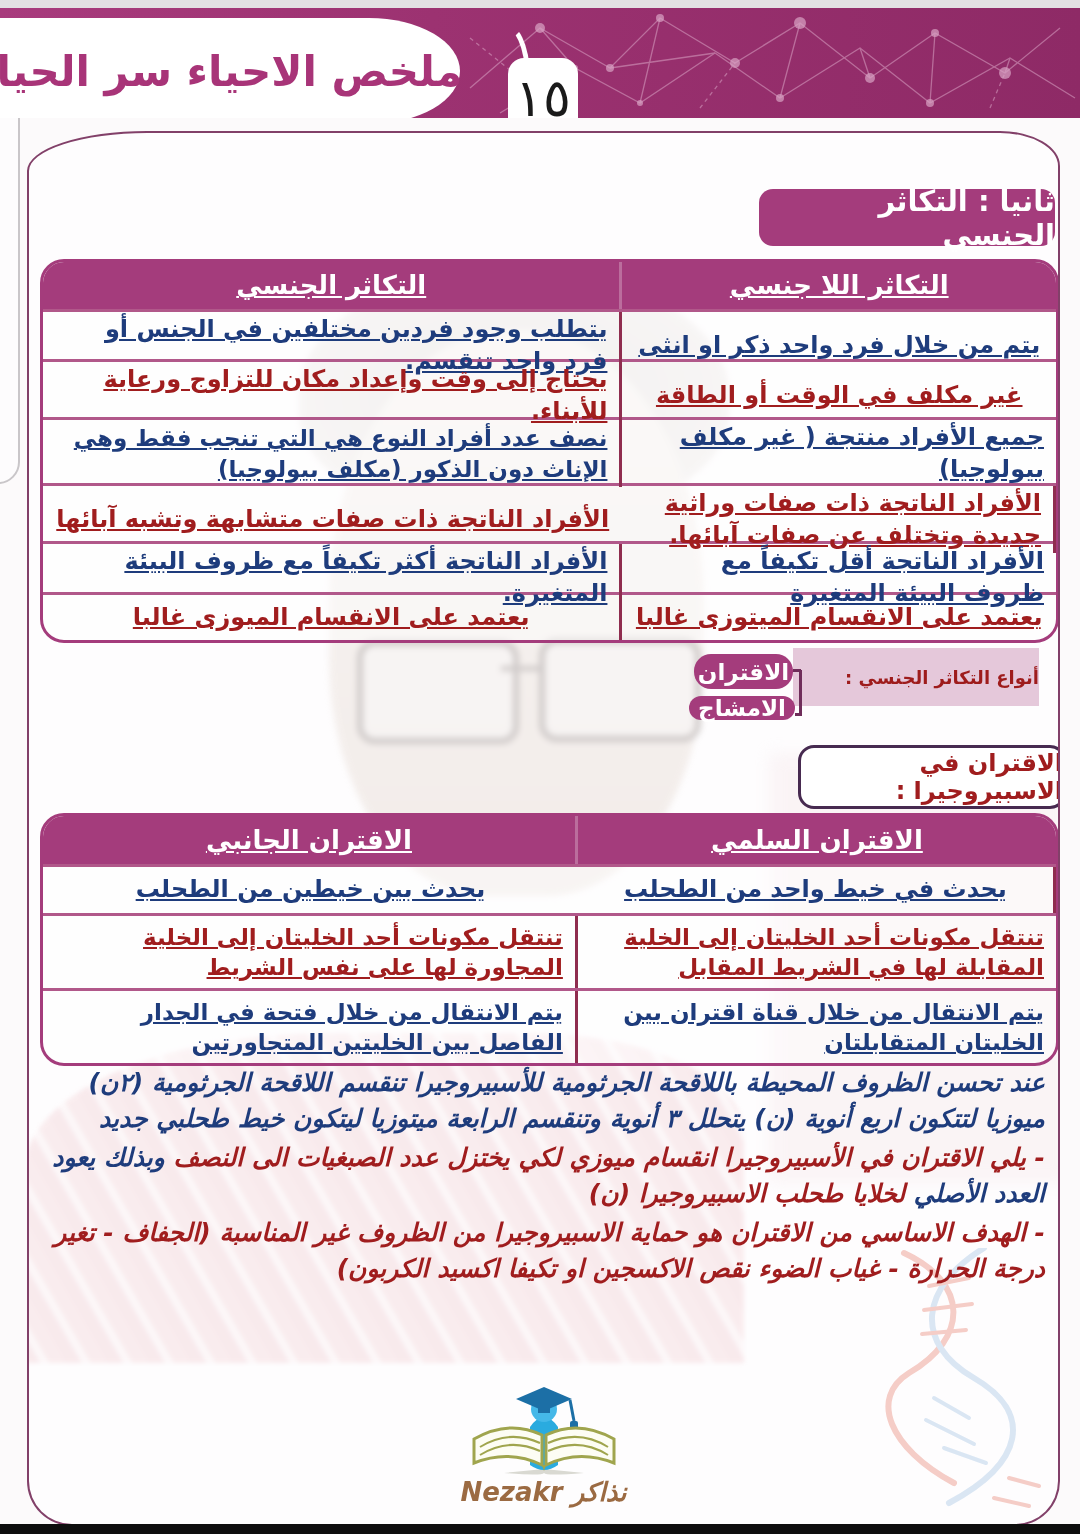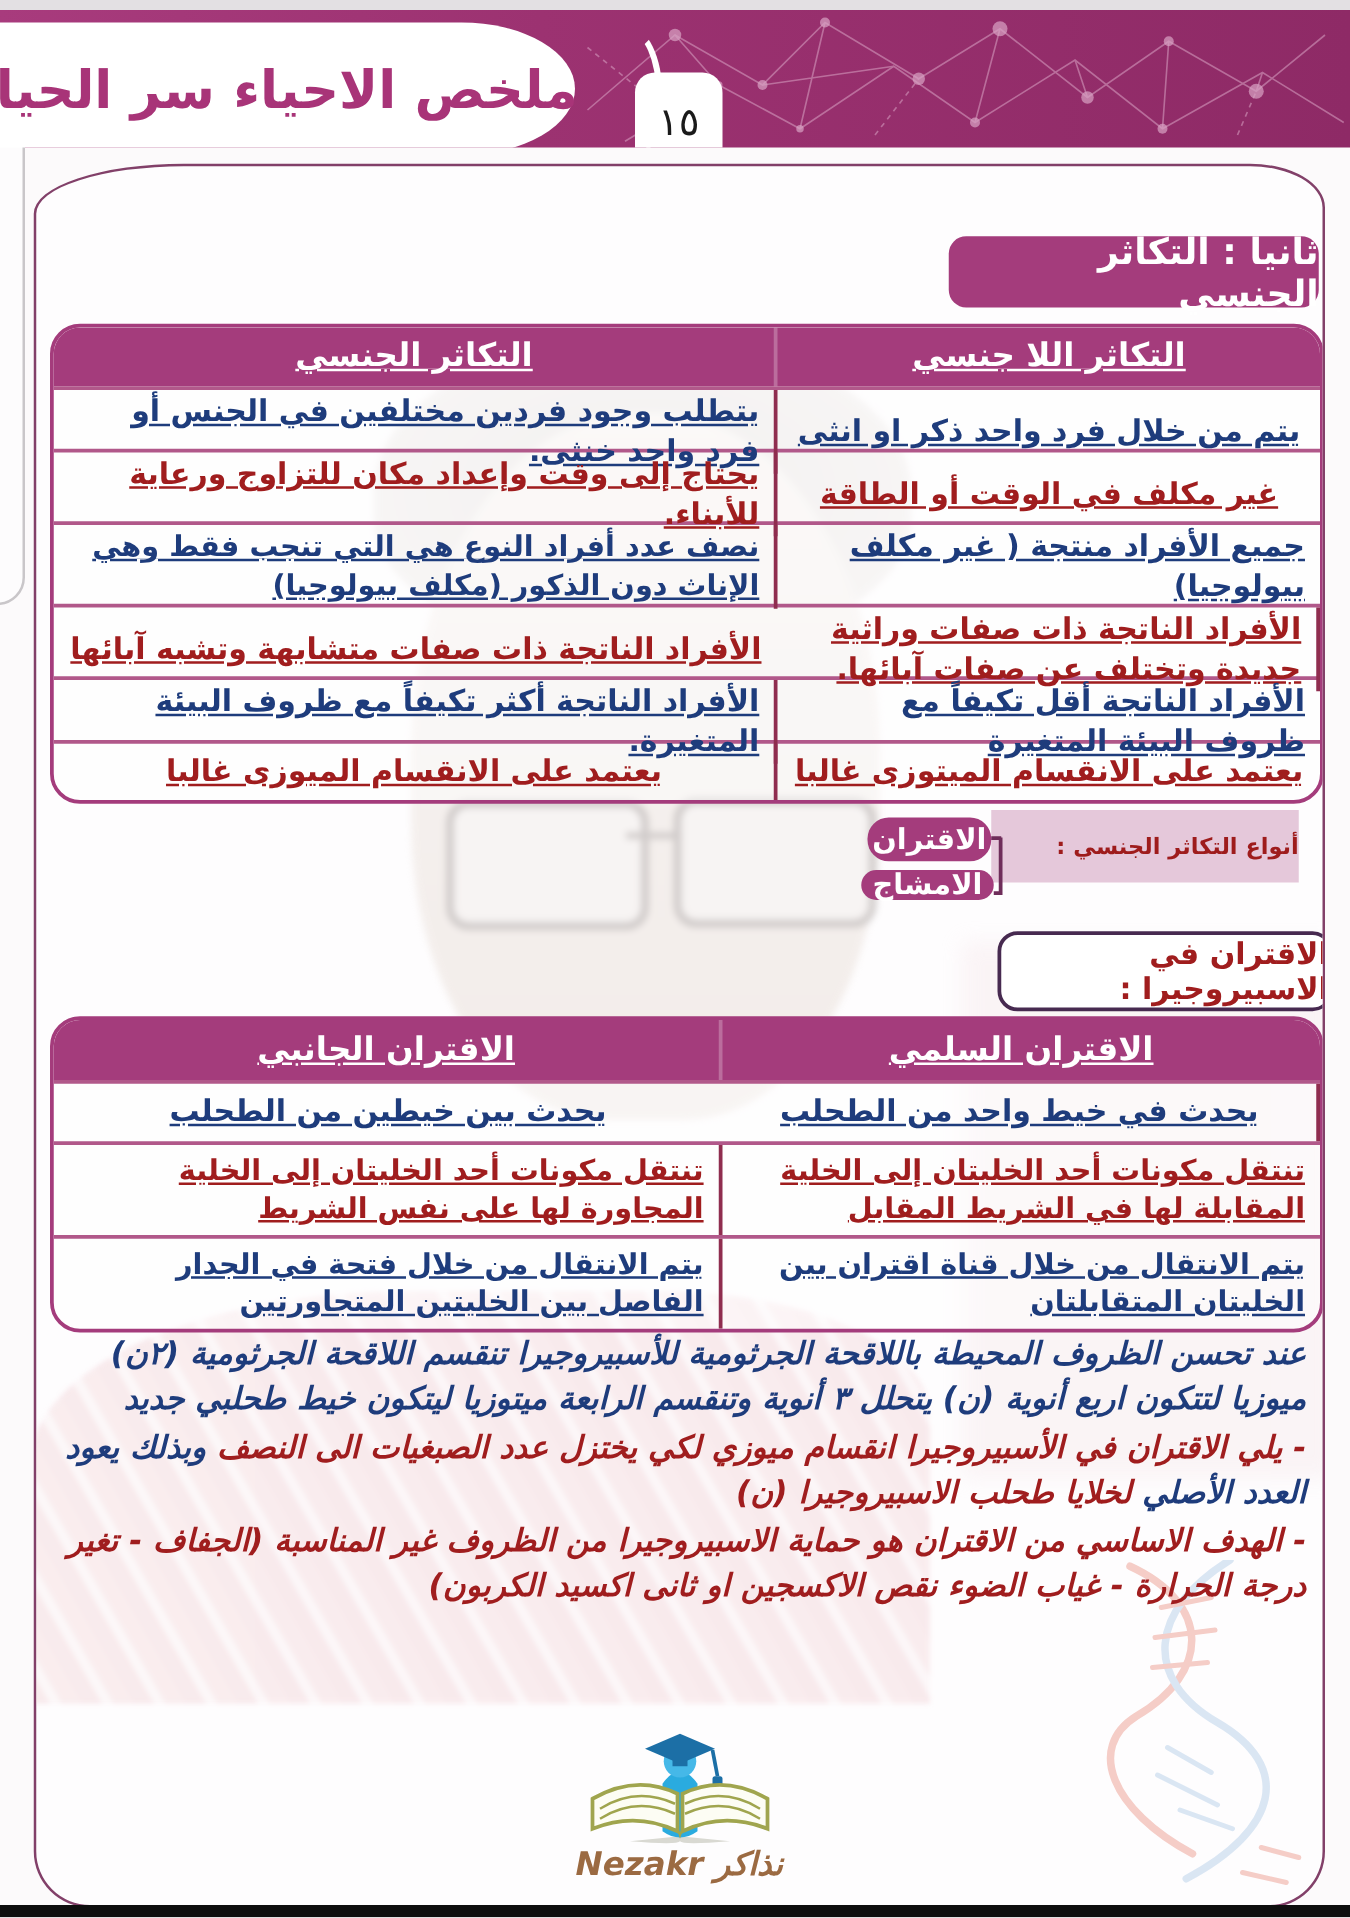--- a/index.html
+++ b/index.html
@@ -15,21 +15,21 @@
             background:linear-gradient(90deg,#a83b7d,#9c3271 40%,#8e2a66); overflow:hidden; }
   .banner svg.net { position:absolute; left:0; top:0; }
   .title-bubble { position:absolute; left:-26px; top:10px; width:486px; height:106px; background:#ffffff;
             border-radius:30px 120px 120px 30px / 30px 70px 70px 30px;
             display:flex; align-items:center; justify-content:center; z-index:2; }
   .title-bubble span { color:#a83478; font-weight:bold; font-size:42px; direction:rtl; white-space:nowrap; }
   .paren-arc { position:absolute; left:476px; top:13px; width:44px; height:100px;
             border:5px solid transparent; border-right-color:#ffffff; border-radius:50%; z-index:2; }
   .page-tab { position:absolute; left:508px; top:50px; width:70px; height:80px; background:#ffffff;
             border-radius:16px; display:flex; align-items:center; justify-content:center; z-index:3; }
-  .page-tab span { font-size:31px; color:#1a1a1a; }
+  .page-tab span { font-size:52px; color:#1a1a1a; }
 
   
   .left-curl { position:absolute; left:-30px; top:36px; width:46px; height:444px; background:#fdfcfd;
             border:2px solid #c9c6c9; border-radius:22px; }
 
   
   .frame { position:absolute; left:27px; top:131px; width:1029px; height:1391px;
             border:2px solid #824069; border-radius:120px 60px 45px 45px / 40px 35px 45px 45px;
             overflow:hidden; background:#fefdfe; }
   .frame > * { position:absolute; z-index:1; }
@@ -165,21 +165,21 @@
 
     <div class="sec-title">ثانيا : التكاثر الجنسي</div>
 
     <div class="ctable t1">
       <div class="trow thead hr">
         <div class="cell hcell c-a">التكاثر اللا جنسي</div>
         <div class="cell hcell c-s">التكاثر الجنسي</div>
       </div>
       <div class="trow r1">
         <div class="cell c-a navy">يتم من خلال فرد واحد ذكر او انثى</div>
-        <div class="cell c-s navy">يتطلب وجود فردين مختلفين في الجنس أو فرد واحد خنثى.</div>
+        <div class="cell c-s navy">يتطلب وجود فردين مختلفين في الجنس أو فرد واحد تنقسم.</div>
       </div>
       <div class="trow r2">
         <div class="cell c-a red">غير مكلف في الوقت أو الطاقة</div>
         <div class="cell c-s red">يحتاج إلى وقت وإعداد مكان للتزاوج ورعاية للأبناء.</div>
       </div>
       <div class="trow r3">
         <div class="cell c-a navy">جميع الأفراد منتجة ( غير مكلف بيولوجيا)</div>
         <div class="cell c-s navy small">نصف عدد أفراد النوع هي التي تنجب فقط وهي الإناث دون الذكور (مكلف بيولوجيا)</div>
       </div>
       <div class="trow r4">
@@ -224,21 +224,21 @@
       </div>
     </div>
 
     <div class="notes">
       <p class="navy">عند تحسن الظروف المحيطة باللاقحة الجرثومية للأسبيروجيرا تنقسم اللاقحة الجرثومية (٢ن) ميوزيا لتتكون اربع أنوية (ن) يتحلل ٣ أنوية وتنقسم الرابعة ميتوزيا ليتكون خيط طحلبي جديد</p>
       <p>
         <span class="red">- يلي الاقتران في الأسبيروجيرا انقسام ميوزي لكي يختزل عدد الصبغيات الى النصف</span>
         <span class="navy">وبذلك يعود العدد الأصلي</span>
         <span class="red">لخلايا طحلب الاسبيروجيرا (ن)</span>
       </p>
-      <p class="red">- الهدف الاساسي من الاقتران هو حماية الاسبيروجيرا من الظروف غير المناسبة (الجفاف - تغير درجة الحرارة - غياب الضوء نقص الاكسجين او ثانى اكسيد الكربون)</p>
+      <p class="red">- الهدف الاساسي من الاقتران هو حماية الاسبيروجيرا من الظروف غير المناسبة (الجفاف - تغير درجة الحرارة - غياب الضوء نقص الاكسجين او تكيفا اكسيد الكربون)</p>
     </div>
 
     <div class="logo">
       <svg width="160" height="100" viewBox="0 0 160 100">
         <g>
           <path d="M80,92 L40,96 Q78,99 80,96 Q82,99 120,96 Z" fill="#d9d9d2"></path>
           <path d="M66,50 Q80,30 94,50 L94,88 Q80,98 66,88 Z" fill="#2aabdf"></path>
           <circle cx="80" cy="32" r="13" fill="#45b8e8"></circle>
           <polygon points="52,22 80,10 108,22 80,34" fill="#1c6fa6"></polygon>
           <rect x="74" y="30" width="12" height="6" fill="#1c6fa6"></rect>

